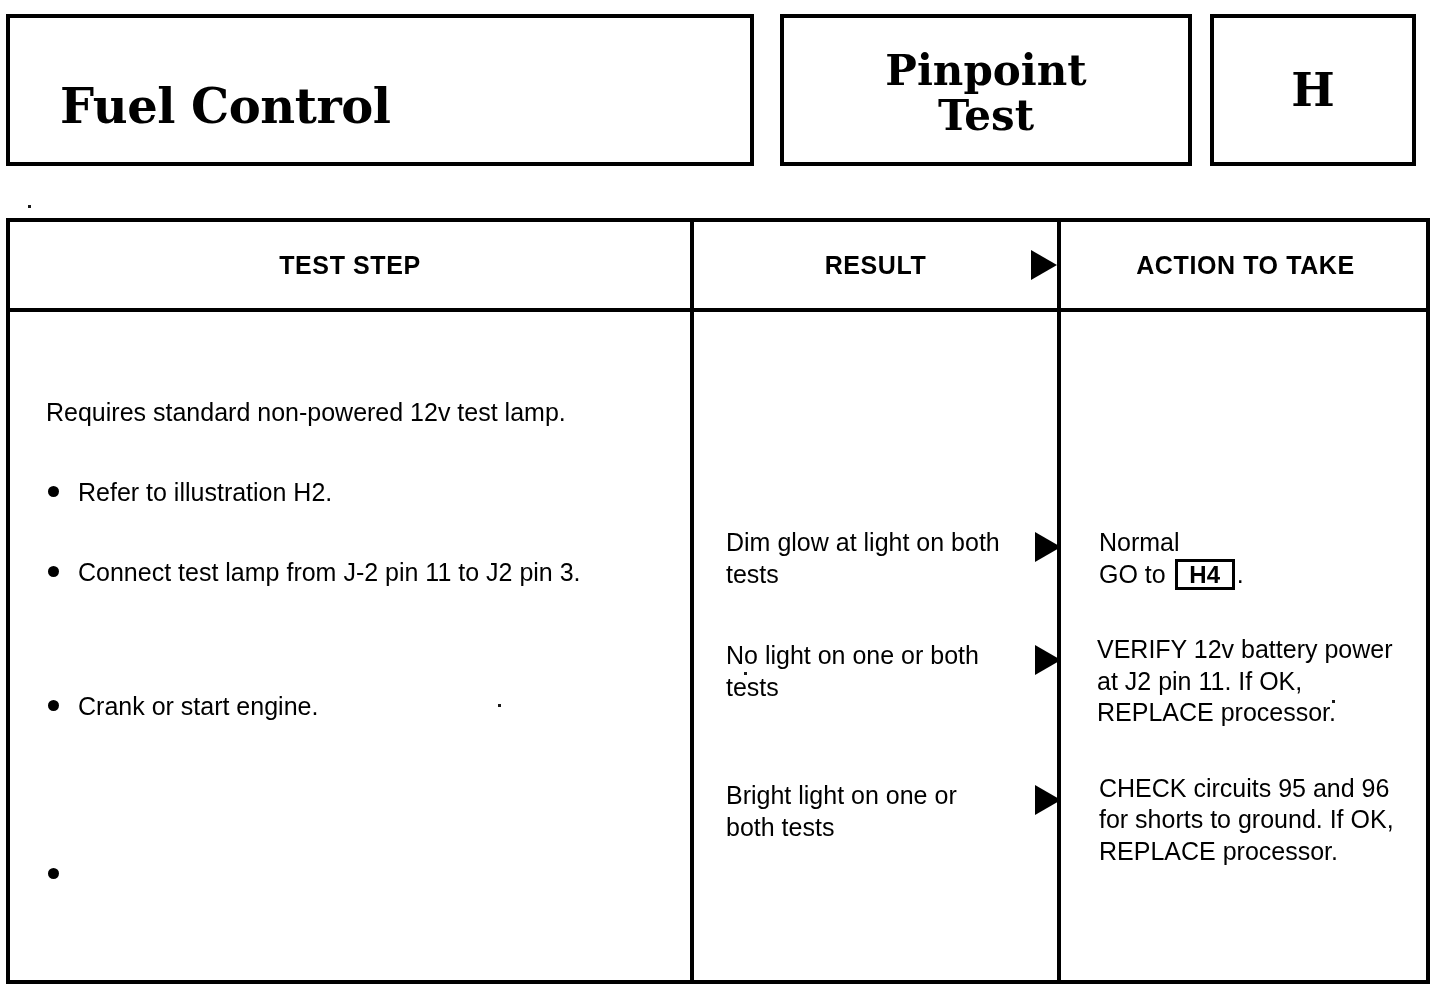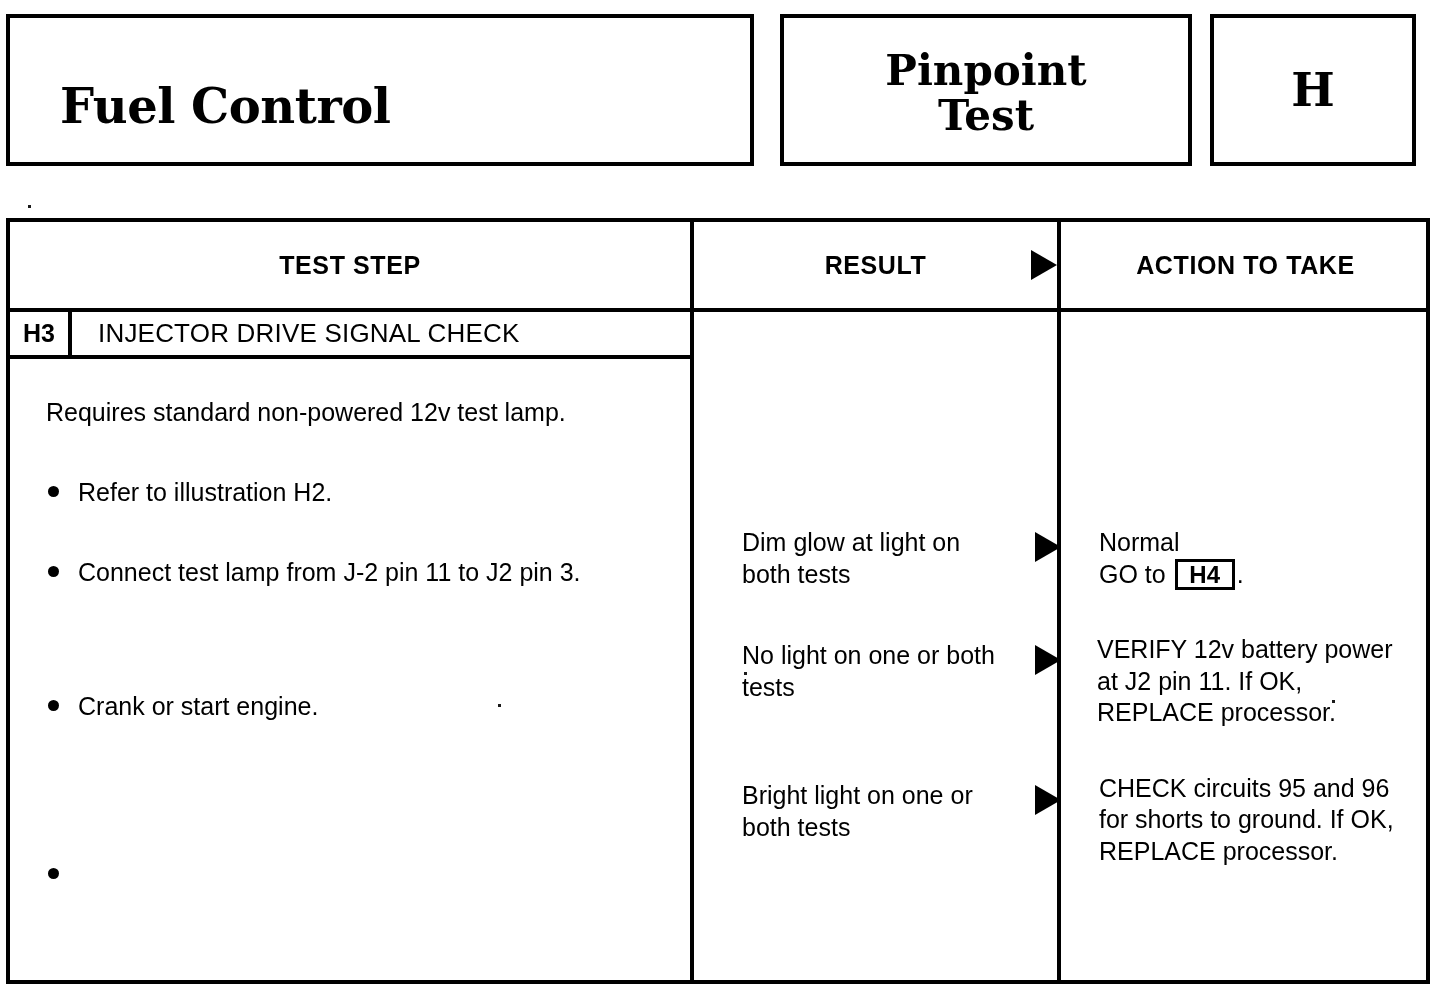--- a/index.html
+++ b/index.html
@@ -188,21 +188,21 @@
 
   
   #result-col {
     position: absolute;
     left: 684px; top: 137px;
     width: 363px;
     font-size: 25px;
   }
   .result-item {
     position: relative;
-    padding: 0 46px 0 48px;
+    padding: 0 46px 0 32px;
     line-height: 1.26;
   }
   .result-item .tri {
     position: absolute;
     right: -4px;
     top: 5px;
   }
   #result-col .result-item:nth-child(1) { margin-top: 168px; }
   #result-col .result-item:nth-child(2) { margin-top: 50px; }
   #result-col .result-item:nth-child(3) { margin-top: 77px; }
@@ -270,24 +270,20 @@
 
   <div id="thead">
     <div class="th" id="th-teststep">TEST STEP</div>
     <div class="th" id="th-result">
       <span>RESULT</span>
       <span class="tri"></span>
     </div>
     <div class="th" id="th-action">ACTION TO TAKE</div>
   </div>
 
-  <div id="steprow">
-    <div id="step-id">H3</div>
-    <div id="step-title">INJECTOR DRIVE SIGNAL CHECK</div>
-  </div>
 
   <div id="teststep-body">
     <p id="intro-line">Requires standard non-powered 12v test lamp.</p>
     <ul id="bullets">
       <li>
         <span class="bullet"></span>
         <span>Refer to illustration H2.</span>
       </li>
       <li>
         <span class="bullet"></span>

